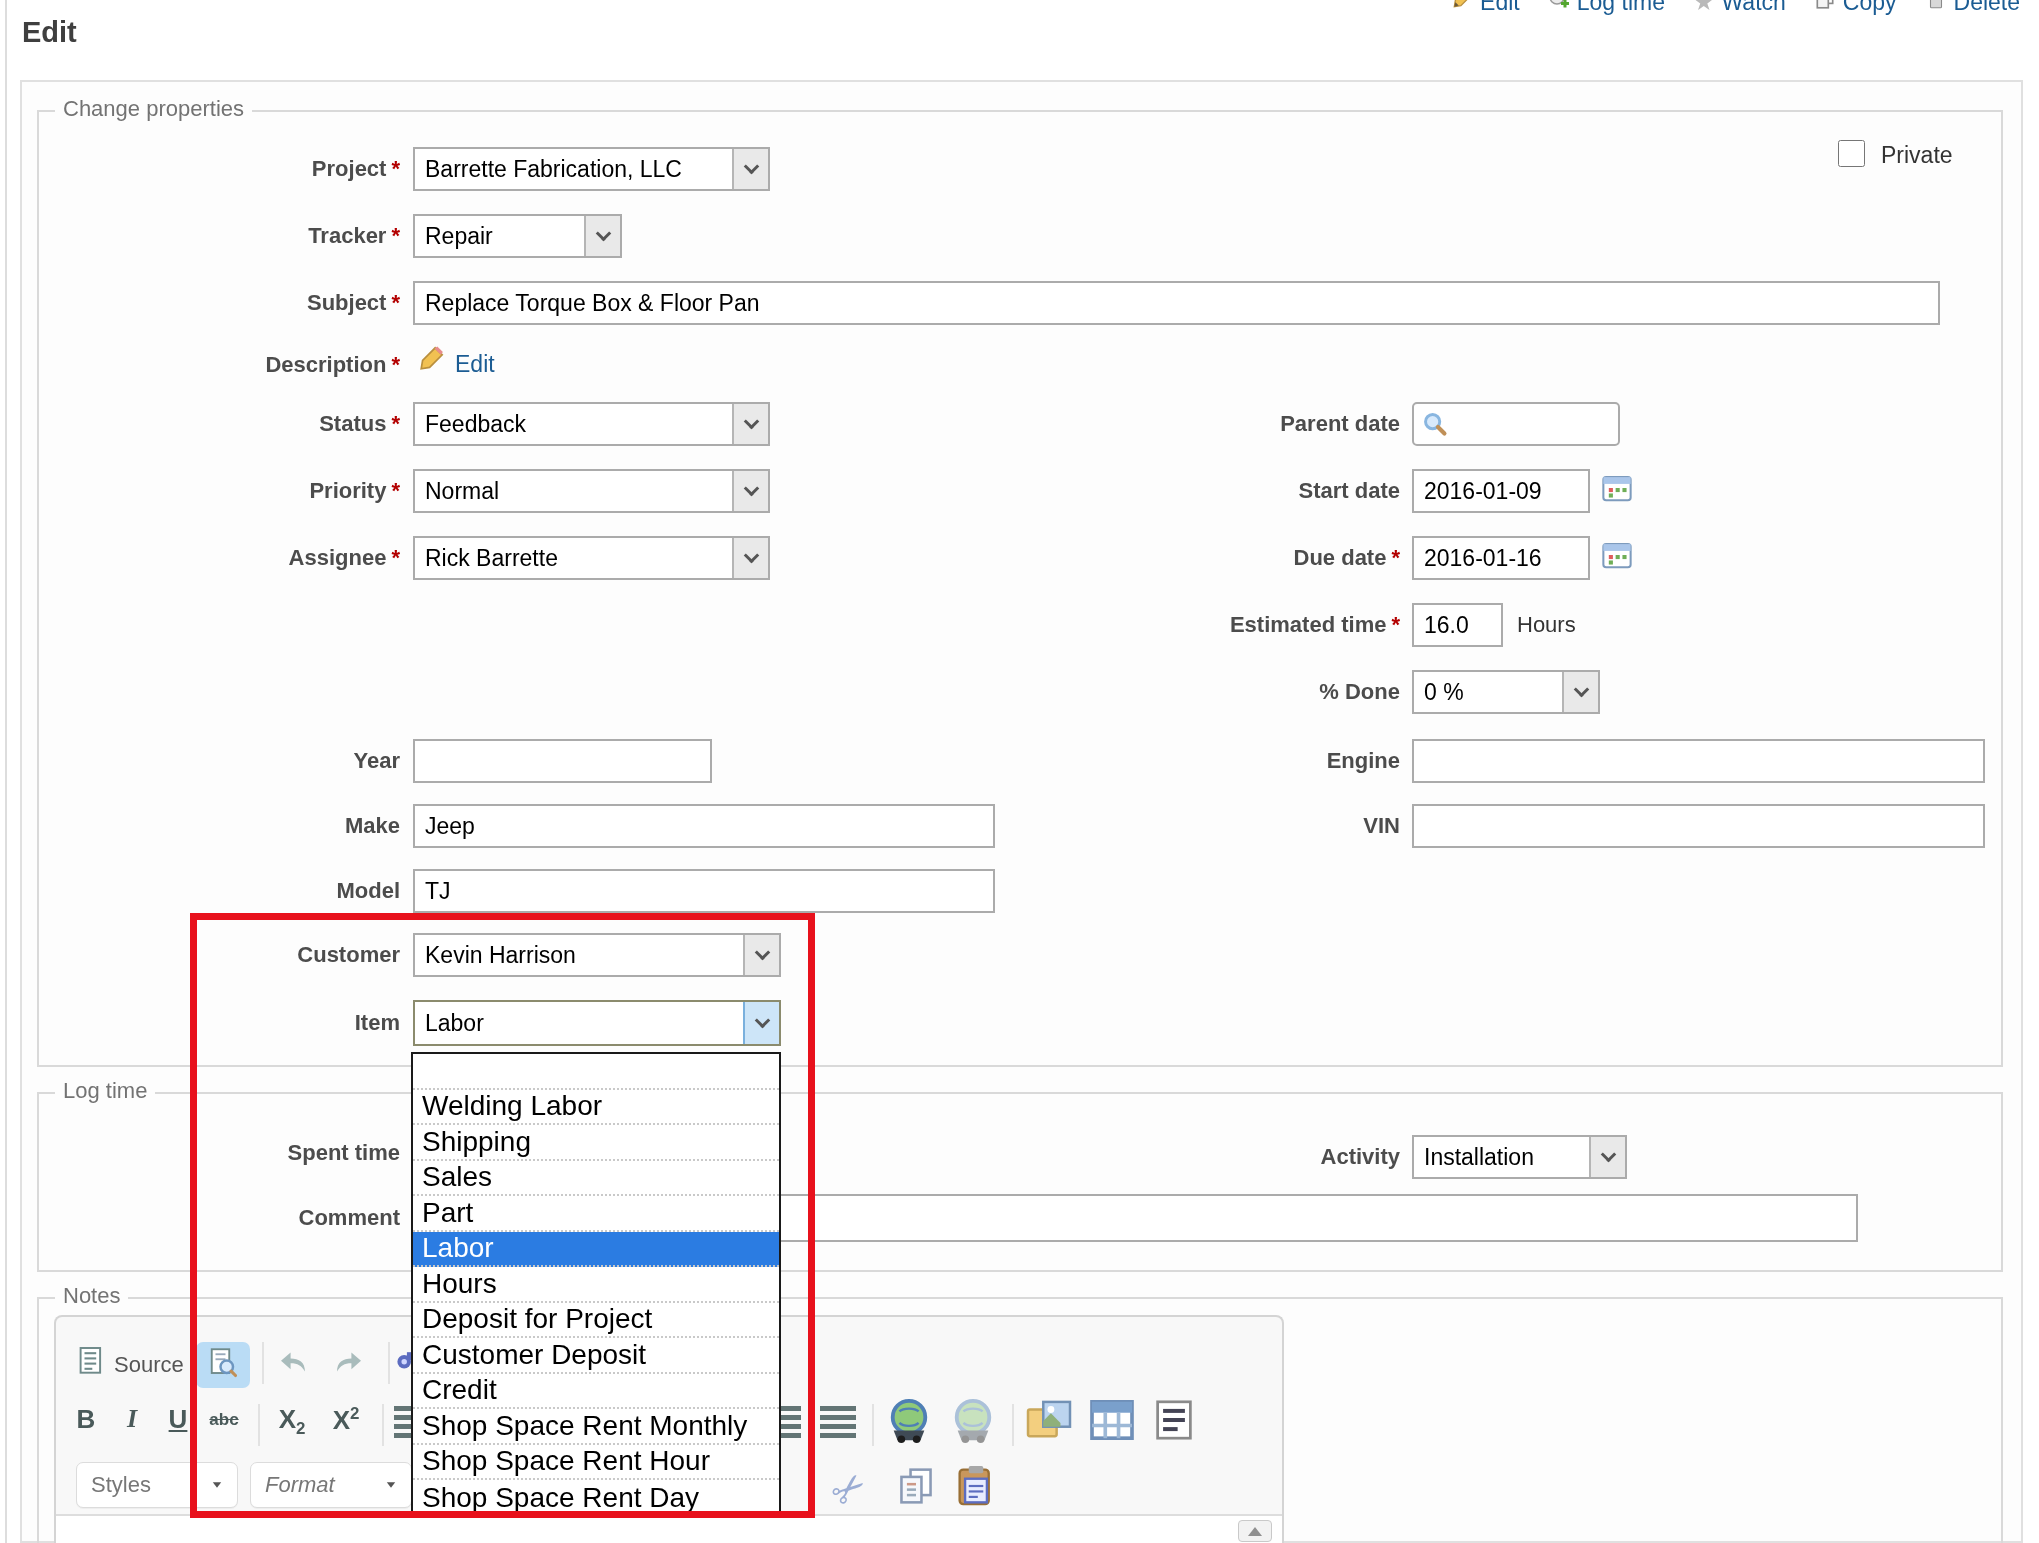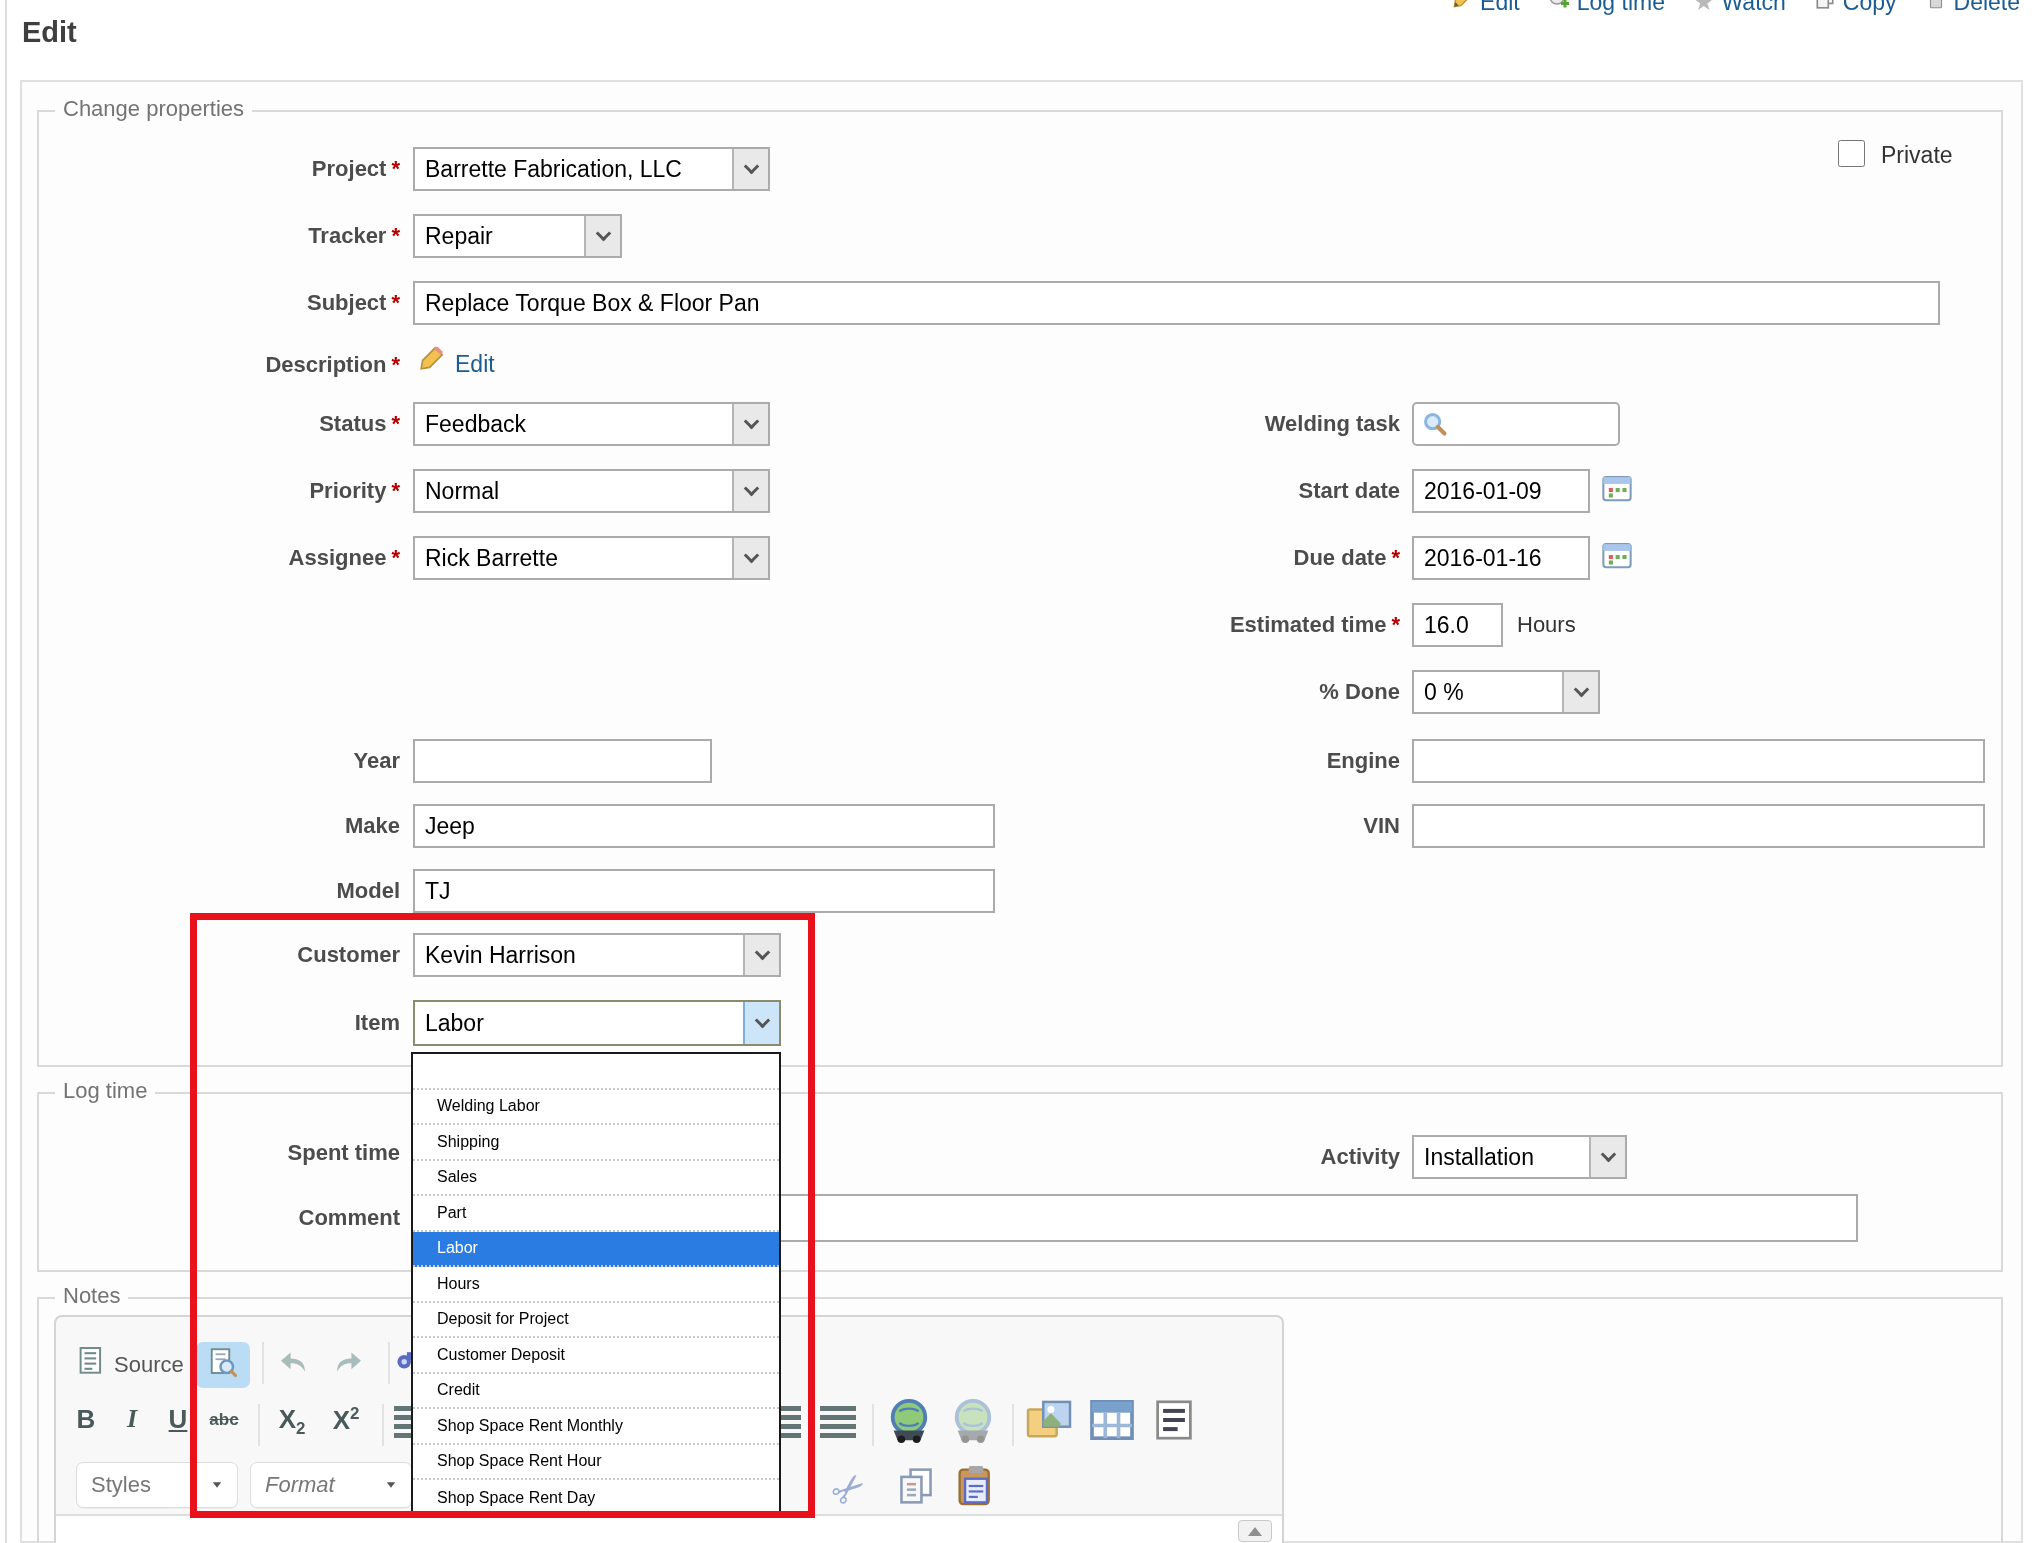--- a/index.html
+++ b/index.html
@@ -53,21 +53,21 @@
   #item-select .selbtn { background:#cde5f8; border-left-color:#7ab0dd; }
 
   
   #private-checkbox { left:1838px; top:140px; width:27px; height:27px; accent-color:#444;
                       transform:scale(1.0); }
   #private-label { left:1881px; top:142px; font-size:23px; color:#333; position:absolute; }
 
   
   #item-dropdown { left:411px; top:1052px; width:370px; background:#fff;
                    border:2px solid #1a1a1a; z-index:40; }
-  .opt { height:35.5px; font-size:16px; color:#000; padding-left:24px; display:flex;
+  .opt { height:35.5px; font-size:28px; color:#000; padding-left:9px; display:flex;
          align-items:center; border-bottom:2px dotted #c9c9c9; white-space:nowrap; overflow:hidden; }
   .opt:last-child { border-bottom:none; }
   .opt.selected { background:#2b7ce2; color:#fff; }
 
   
   #red-box { left:190px; top:913px; width:625px; height:605px; border:7px solid #e8111c;
              z-index:90; pointer-events:none; }
 
   
   .desc-link { color:#1b5c93; font-size:23px; text-decoration:none; cursor:pointer; }
@@ -229,21 +229,21 @@
 <div class="sel abs" id="item-select" style="left:413px; top:1000px; width:368px; height:46px;">
   <span>Labor</span>
   <span class="selbtn">
       <span class="caret"></span>
     </span>
 </div>
 
 <input type="checkbox" class="abs" id="private-checkbox" style="">
 <span id="private-label">Private</span>
 
-<span class="lbl lbl-r" style="top:411px;"><span>Welding task</span></span>
+<span class="lbl lbl-r" style="top:411px;"><span>Parent date</span></span>
 <span class="lbl lbl-r" style="top:478px;"><span>Start date</span></span>
 <span class="lbl lbl-r" style="top:545px;"><span>Due date</span><span class="ast">*</span></span>
 <span class="lbl lbl-r" style="top:612px;"><span>Estimated time</span><span class="ast">*</span></span>
 <span class="lbl lbl-r" style="top:679px;"><span>% Done</span></span>
 <span class="lbl lbl-r" style="top:748px;"><span>Engine</span></span>
 <span class="lbl lbl-r" style="top:813px;"><span>VIN</span></span>
 
 <div class="inp abs" id="parent-input" style="left:1412px; top:402px; width:208px;">
   <span class="abs" style="left:8px; top:7px;">
     <svg width="26" height="26" viewBox="0 0 22 22">

